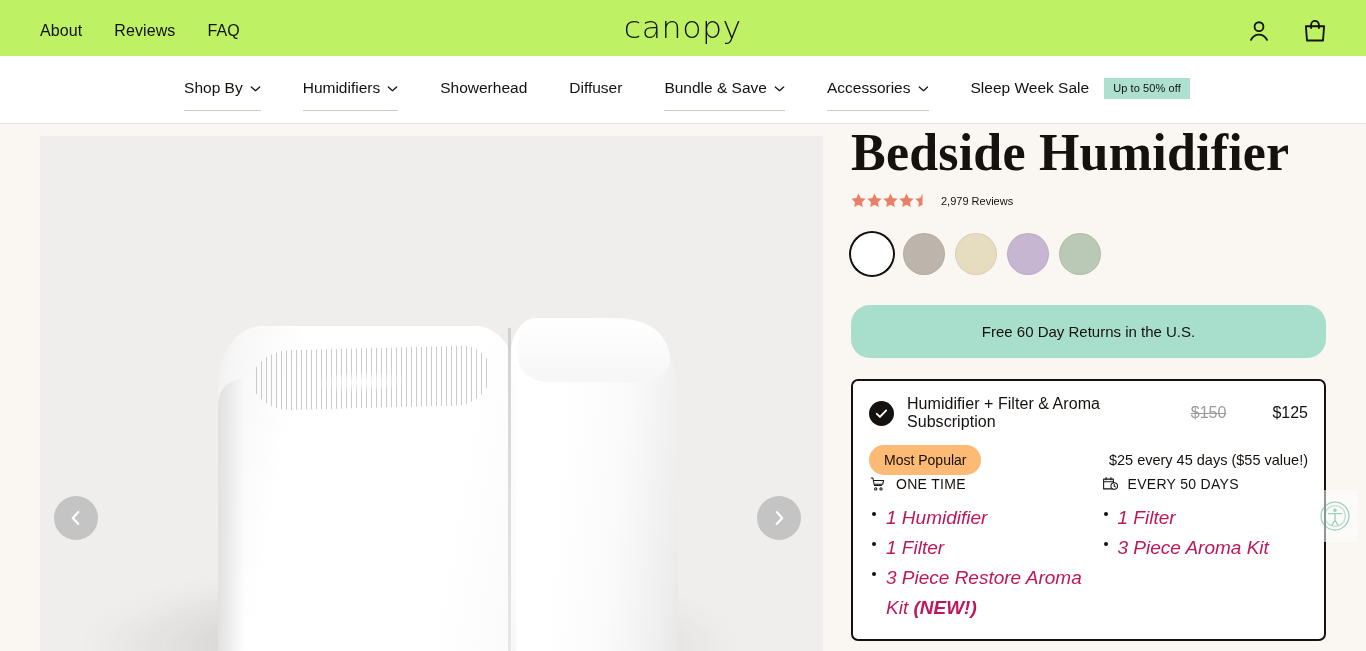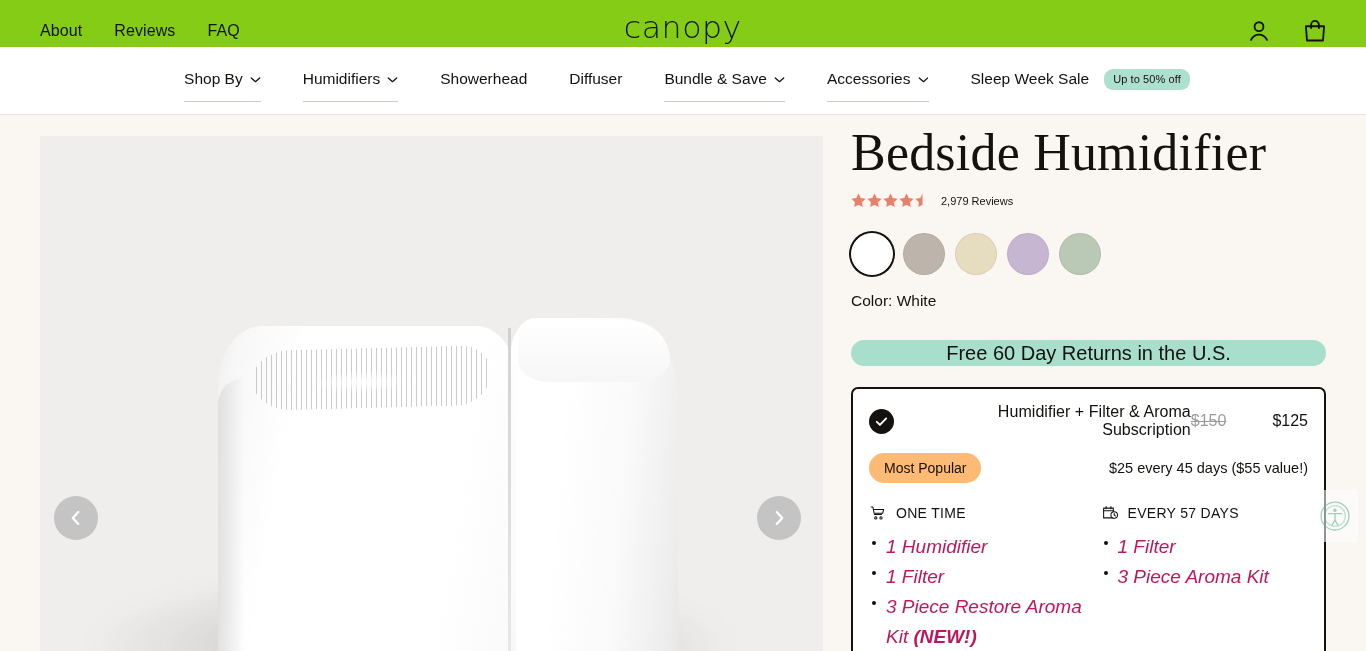--- a/index.html
+++ b/index.html
@@ -9,21 +9,21 @@
     overflow: hidden;
     background: #faf6f1;
     font-family: "Liberation Sans", sans-serif;
     color: #14110f;
   }
   .page { position: relative; width: 1366px; height: 651px; background: #faf6f1; }
 
   
   .topbar {
     position: absolute; left: 0; top: 0; width: 1366px; height: 62px;
-    background: #84cc16;
+    background: #bef264;
     border-bottom: 1px solid #eceae6;
     display: flex; align-items: center;
   }
   .topnav { display: flex; align-items: center; gap: 32px; margin-left: 40px; }
   .topnav a {
     font-size: 16px; color: #14110f; text-decoration: none; letter-spacing: .1px;
     cursor: pointer;
   }
   .brand {
     position: absolute; left: 0; right: 0; top: 0; height: 54px;
@@ -38,42 +38,42 @@
   }
   .topicons {
     position: absolute; right: 38px; top: 0; height: 62px;
     display: flex; align-items: center; gap: 30px;
   }
   .ic { width: 26px; height: 26px; display: block; cursor: pointer; }
   .ic svg { display:block; width: 26px; height: 26px; }
 
   
   .subnav {
-    position: absolute; left: 0; top: 47px; width: 1366px; height: 68px;
+    position: absolute; left: 0; top: 56px; width: 1366px; height: 68px;
     background: #ffffff;
     border-bottom: 1px solid #e9e6e1;
     display: flex; align-items: center; justify-content: center; gap: 0; padding-left: 8px;
   }
   .subitem {
     position: relative;
     display: flex; align-items: center; gap: 6px;
     font-size: 15.5px; color: #14110f; cursor: pointer;
     padding: 0 0 3px 0; margin: 0 21px; white-space: nowrap;
   }
   .subitem.has-menu::after {
     content: ""; position: absolute; left: 0; right: 0; bottom: -11px;
     height: 1px; background: #cfcbc4;
   }
   .caret { display: inline-block; width: 11px; height: 7px; margin-left: 1px; }
   .caret svg { display:block; }
   .sale-badge {
     display: inline-block;
     background: #aee0cf; color: #14110f;
     font-size: 11px; line-height: 1;
-    padding: 5px 9px 5px 9px; border-radius: 9px; margin-left: 9px;
+    padding: 5px 9px 5px 9px; border-radius: 0; margin-left: 9px;
     letter-spacing: .1px;
   }
 
   
   .gallery {
     position: absolute; left: 40px; top: 136px;
     width: 783px; height: 515px;
     background: #efeeed;
     overflow: hidden;
   }
@@ -130,73 +130,73 @@
   .navbtn.prev { left: 54px; }
   .navbtn.next { left: 757px; }
   .navbtn svg { display:block; }
 
   
   .detail {
     position: absolute; left: 851px; top: 130px; width: 475px;
   }
   .ptitle {
     font-family: "Liberation Serif", serif;
-    font-size: 52px; line-height: 1.02; font-weight: 400;
+    font-size: 52px; line-height: 1.02; font-weight: 700;
     letter-spacing: .2px; color: #14110f;
     margin-top: -4px;
   }
   .rating-row { display: flex; align-items: center; gap: 11px; margin-top: 14px; }
   .stars { display: flex; align-items: center; gap: 1px; }
   .stars svg { display: block; }
   .reviews { font-size: 11px; color: #14110f; cursor: pointer; }
 
   .swatches { display: flex; align-items: center; gap: 10px; margin-top: 25px; }
   .swatch {
     width: 42px; height: 42px; border-radius: 50%;
     border: 1px solid rgba(0,0,0,.06);
     cursor: pointer;
   }
   .swatch.sel { box-shadow: 0 0 0 2px #14110f; border-color: #fff; }
   .color-label { font-size: 15.5px; margin-top: 17px; color: #14110f; }
 
   .returns {
-    margin-top: 30px; height: 26px;
+    margin-top: 30px; height: 53px;
     background: #a8dfcc; color: #14110f;
     border-radius: 19px;
     display: flex; align-items: center; justify-content: center;
-    font-size: 20px; cursor: pointer;
+    font-size: 15px; cursor: pointer;
   }
 
   .plan {
     margin-top: 21px;
     border: 2px solid #14110f; border-radius: 7px;
     background: #ffffff;
     padding: 14px 16px 16px 16px;
     cursor: pointer;
   }
-  .plan-head { display: flex; align-items: center; text-align: right; }
+  .plan-head { display: flex; align-items: center; }
   .radio-on {
     width: 25px; height: 25px; border-radius: 50%; background: #14110f;
     display: flex; align-items: center; justify-content: center; flex: none;
   }
   .plan-title {
     margin-left: 13px; font-size: 16px; font-weight: 400; letter-spacing: .05px;
   }
   .prices { margin-left: auto; display: flex; align-items: baseline; gap: 9px; }
   .price-old { font-size: 16px; color: #9b9b9b; text-decoration: line-through; }
   .price-new { font-size: 16px; color: #14110f; margin-left: 37px; }
 
   .plan-sub { display: flex; align-items: center; margin-top: 14px; }
   .popular {
     background: #fdba74; color: #14110f; font-size: 14px;
     padding: 7px 15px; border-radius: 15px;
   }
   .cadence { margin-left: auto; font-size: 14.5px; color: #14110f; }
 
-  .cols { display: flex; margin-top: 21px; }
+  .cols { display: flex; }
   .col { width: 50%; }
   .col.right { padding-left: 12px; }
   .col-head { display: flex; align-items: center; gap: 9px; font-size: 14px; letter-spacing: .3px; }
   .col-head svg { display: block; }
   .col ul { list-style: none; margin-top: 10px; }
   .col li {
     position: relative; padding-left: 17px; font-size: 19px;
     line-height: 1.58; color: #be185d; font-style: italic;
   }
   .col li::before {
@@ -353,21 +353,20 @@
       <span class="reviews">2,979 Reviews</span>
     </div>
 
     <div class="swatches">
       <div class="swatch sel" style="background: rgb(255, 255, 255);"></div>
       <div class="swatch" style="background: rgb(189, 181, 172);"></div>
       <div class="swatch" style="background: rgb(230, 220, 192);"></div>
       <div class="swatch" style="background: rgb(199, 182, 210);"></div>
       <div class="swatch" style="background: rgb(185, 201, 181);"></div>
     </div>
-    <div class="color-label">Color: White</div>
 
     <div class="returns">Free 60 Day Returns in the U.S.</div>
 
     <div class="plan">
       <div class="plan-head">
         <span class="radio-on">
           <svg width="15" height="15" viewBox="0 0 24 24" fill="none" stroke="#ffffff" stroke-width="3" stroke-linecap="round" stroke-linejoin="round">
               <path d="M4.5 12.5l5 5 10-10.5"></path>
             </svg>
         </span>
@@ -407,21 +406,21 @@
           <div class="col-head">
             <span>
               <svg width="18" height="18" viewBox="0 0 24 24" fill="none" stroke="#14110f" stroke-width="1.4" stroke-linecap="round" stroke-linejoin="round">
                 <path d="M3.5 5.5h13v13h-13z"></path>
                   <path d="M3.5 9h13"></path>
                   <path d="M6.8 3.2v3M13.2 3.2v3"></path>
                 <circle cx="17.6" cy="14.6" r="4.4" fill="#ffffff"></circle>
                   <path d="M17.6 12.3v2.4l1.6 1.1"></path>
               </svg>
             </span>
-            <span>EVERY 57 DAYS</span>
+            <span>EVERY 50 DAYS</span>
           </div>
           <ul>
             <li><span>1 Filter</span></li>
             <li><span>3 Piece Aroma Kit</span></li>
           </ul>
         </div>
       </div>
     </div>
   </div>
 

